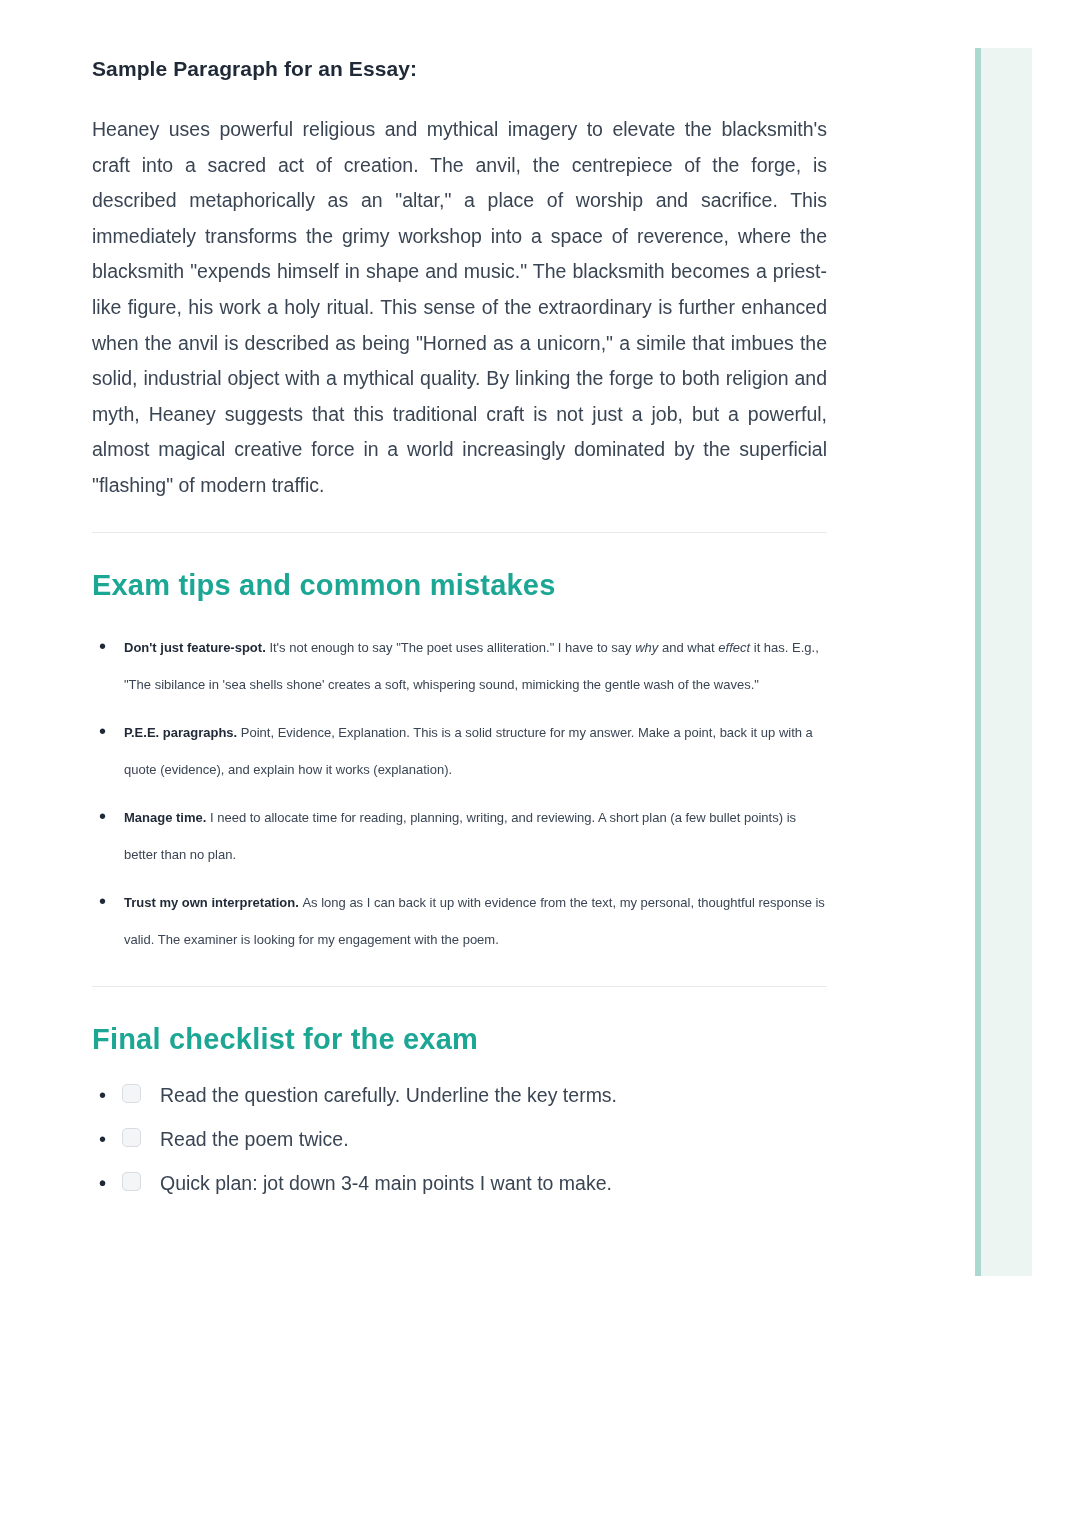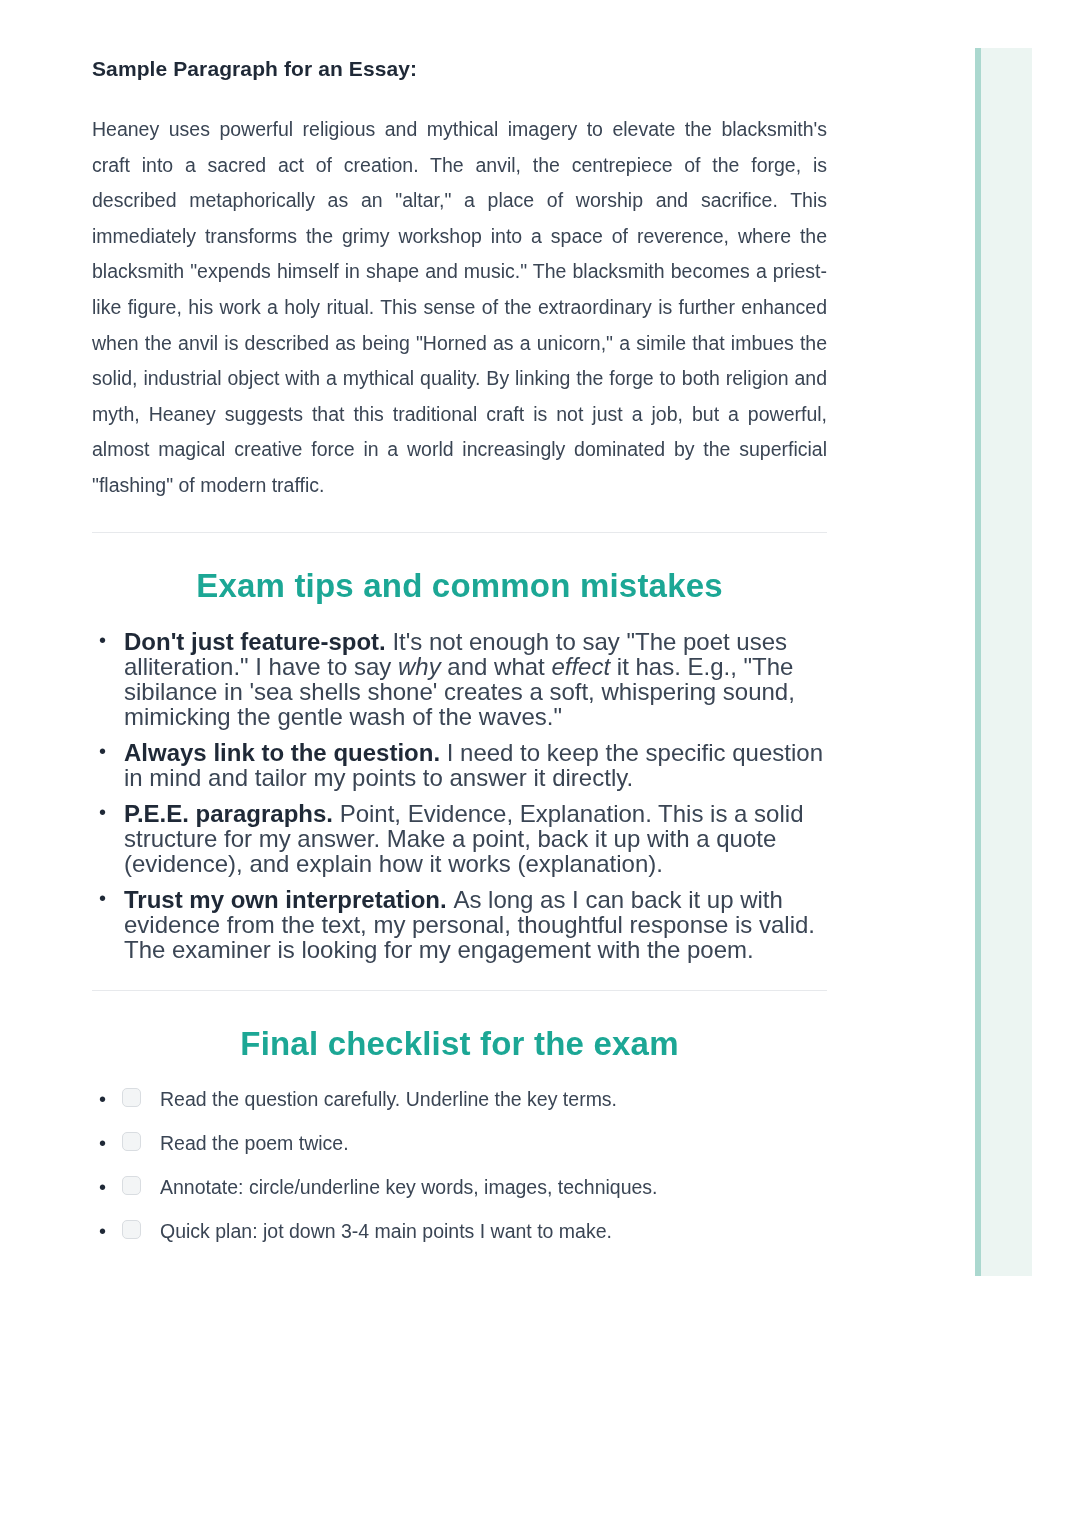--- a/index.html
+++ b/index.html
@@ -43,34 +43,33 @@
     text-align:justify;
     color:var(--body-text);
   }
   hr.divider{
     border:none;height:0;
     border-top:1px solid var(--divider);
     margin:28px 0 0 0;
   }
   .section-heading{
     margin:36px 0 0 0;
-    font-size:33px;line-height:33px;
+    font-size:29px;line-height:33px;
     font-weight:700;
     color:var(--accent);
     letter-spacing:.2px;
-    text-align:center;
   }
   ul.tips{
     list-style:none;
     margin:27px 0 0 0;padding:0;
   }
   ul.tips li{
     position:relative;
     padding-left:32px;
-    font-size:24px;line-height:25px;
+    font-size:13px;line-height:37px;
     color:var(--body-text);
     margin-bottom:11px;
   }
   ul.tips li::before{
     content:"\2022";
     position:absolute;left:7px;top:-1px;
     color:var(--heading-dark);
     font-size:20px;
   }
   ul.tips li strong{
@@ -127,33 +126,33 @@
     <h3 class="doc-subheading">Sample Paragraph for an Essay:</h3>
 
     <p class="essay">Heaney uses powerful religious and mythical imagery to elevate the blacksmith's craft into a sacred act of creation. The anvil, the centrepiece of the forge, is described metaphorically as an "altar," a place of worship and sacrifice. This immediately transforms the grimy workshop into a space of reverence, where the blacksmith "expends himself in shape and music." The blacksmith becomes a priest-like figure, his work a holy ritual. This sense of the extraordinary is further enhanced when the anvil is described as being "Horned as a unicorn," a simile that imbues the solid, industrial object with a mythical quality. By linking the forge to both religion and myth, Heaney suggests that this traditional craft is not just a job, but a powerful, almost magical creative force in a world increasingly dominated by the superficial "flashing" of modern traffic.</p>
 
     <hr class="divider">
 
     <h2 class="section-heading">Exam tips and common mistakes</h2>
 
     <ul class="tips">
         <li><strong>Don't just feature-spot. </strong>It's not enough to say "The poet uses alliteration." I have to say <em>why</em> and what <em>effect</em> it has. E.g., "The sibilance in 'sea shells shone' creates a soft, whispering sound, mimicking the gentle wash of the waves."</li>
-        <li><strong>Always link to the question. </strong>I need to keep the specific question in mind and tailor my points to answer it directly.</li>
         <li><strong>P.E.E. paragraphs. </strong>Point, Evidence, Explanation. This is a solid structure for my answer. Make a point, back it up with a quote (evidence), and explain how it works (explanation).</li>
+        <li><strong>Manage time. </strong>I need to allocate time for reading, planning, writing, and reviewing. A short plan (a few bullet points) is better than no plan.</li>
         <li><strong>Trust my own interpretation. </strong>As long as I can back it up with evidence from the text, my personal, thoughtful response is valid. The examiner is looking for my engagement with the poem.</li>
       </ul>
 
     <hr class="divider">
 
     <h2 class="section-heading">Final checklist for the exam</h2>
 
     <ul class="checklist">
         <li><span class="checkbox"></span><span class="check-label">Read the question carefully. Underline the key terms.</span></li>
         <li><span class="checkbox"></span><span class="check-label">Read the poem twice.</span></li>
-        <li><span class="checkbox"></span><span class="check-label">Annotate: circle/underline key words, images, techniques.</span></li>
+        <li><span class="checkbox"></span></li>
         <li><span class="checkbox"></span><span class="check-label">Quick plan: jot down 3-4 main points I want to make.</span></li>
       </ul>
 
   </div>
 
   <div class="watermark">(c) Knowunity 2025</div>
 
 </div>
 
 </body></html>

